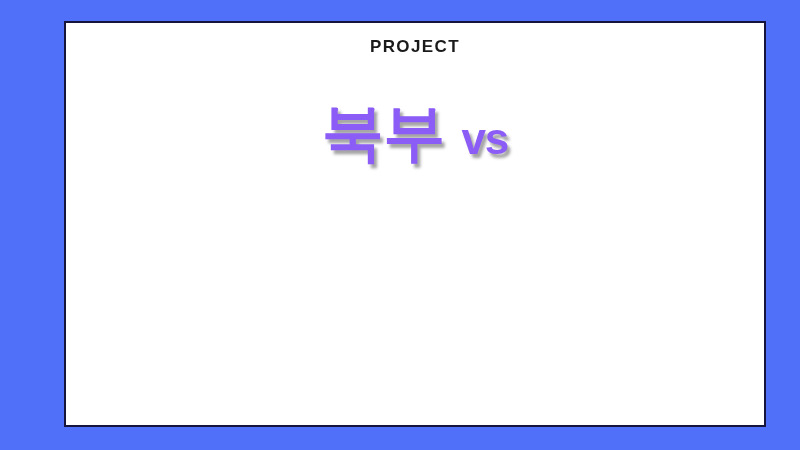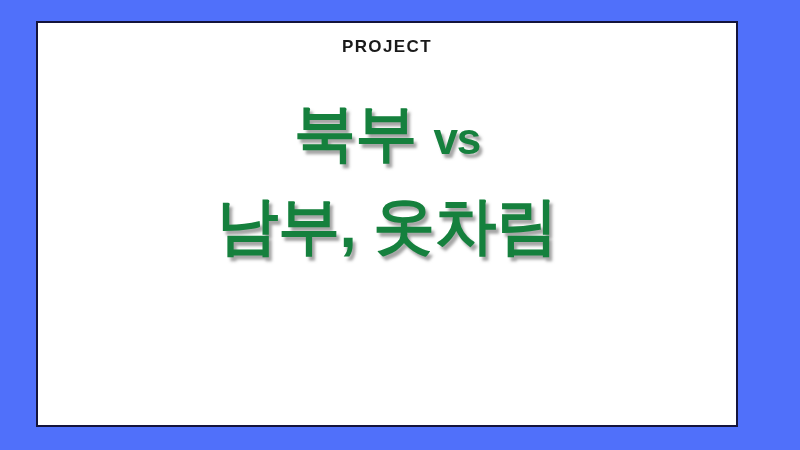--- a/index.html
+++ b/index.html
@@ -17,21 +17,21 @@
   .slide {
     position: relative;
     width: 800px;
     height: 450px;
     background: #5070fa;
     box-sizing: border-box;
   }
 
   .card {
     position: absolute;
-    left: 36px;
+    left: 64px;
     top: 21px;
     width: 702px;
     height: 406px;
     background: #ffffff;
     border: 2px solid #14143c;
     box-sizing: border-box;
     display: flex;
     flex-direction: column;
     align-items: center;
   }
@@ -44,21 +44,21 @@
     color: #1a1a1a;
     text-align: center;
     line-height: 1.2;
     white-space: nowrap;
   }
 
   .title-block {
     margin-top: 32px;
     width: 100%;
     text-align: center;
-    color: #15803d;
+    color: #8b5cf6;
     font-weight: bold;
     letter-spacing: -0.5px;
     text-shadow: 3px 4px 3px rgba(90, 90, 90, 0.55);
   }
 
   .title-line {
     display: block;
     font-size: 62px;
     line-height: 87px;
     white-space: nowrap;
@@ -75,20 +75,19 @@
 <div class="slide">
 
   <div class="card">
 
     <div class="eyebrow">PROJECT</div>
 
     <div class="title-block">
 
       <span class="title-line"><span>북부</span><span>&nbsp;</span><span class="vs">vs</span></span>
 
-      <span class="title-line">남부, 옷차림</span>
 
 
     </div>
 
   </div>
 
 </div>
 
 </body></html>

